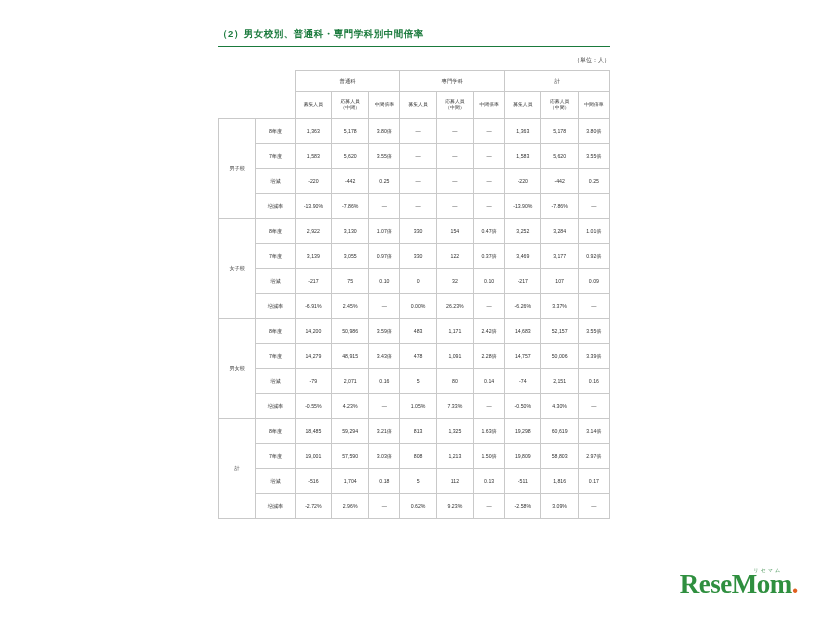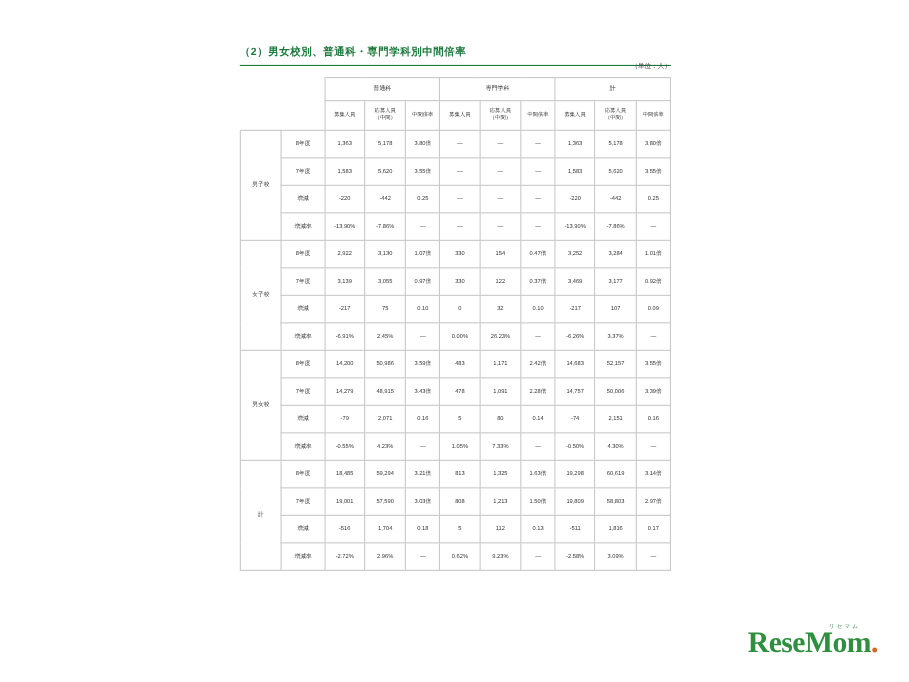--- a/index.html
+++ b/index.html
@@ -28,21 +28,20 @@
     top: 28px;
     width: 392px;
   }
   .heading {
     font-size: 9.5px;
     font-weight: bold;
     color: #1a7a3c;
     letter-spacing: 0.5px;
     padding-bottom: 5px;
     white-space: nowrap;
-    margin-top: 13px;
   }
   .heading .num { color: #1a7a3c; }
   .heading-rule {
     border-bottom: 1.5px solid #1a7a3c;
     width: 392px;
   }
   
   .unit-note {
     position: absolute;
     right: 216px;

